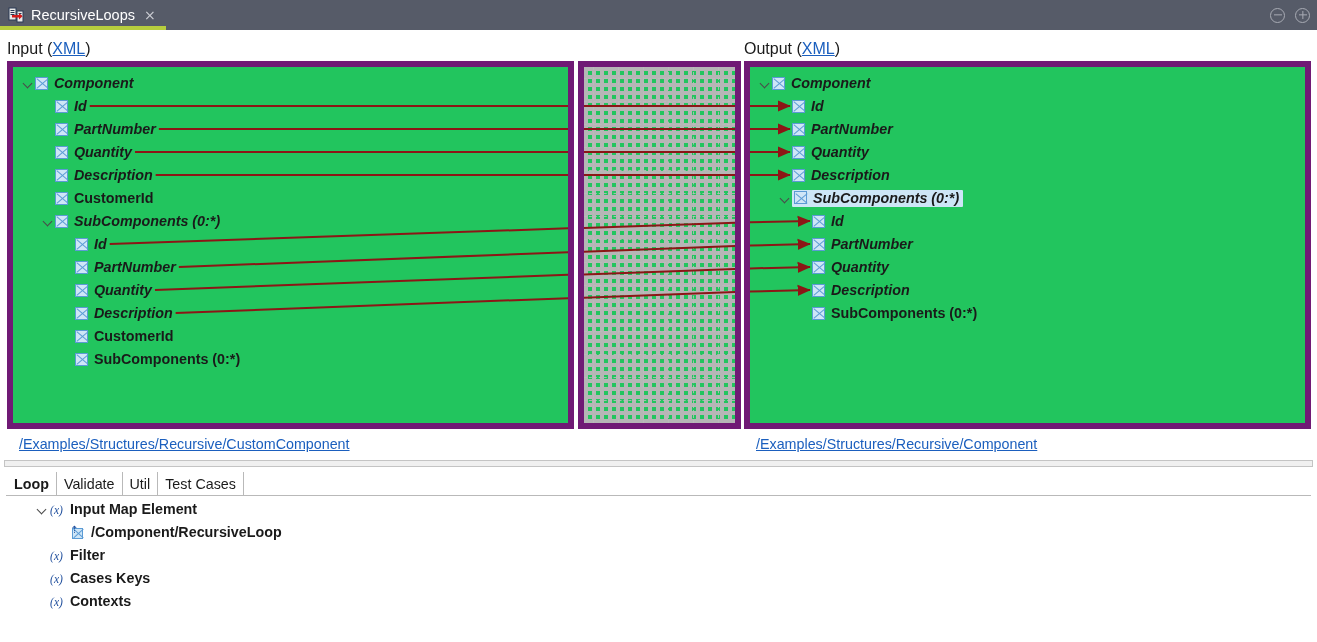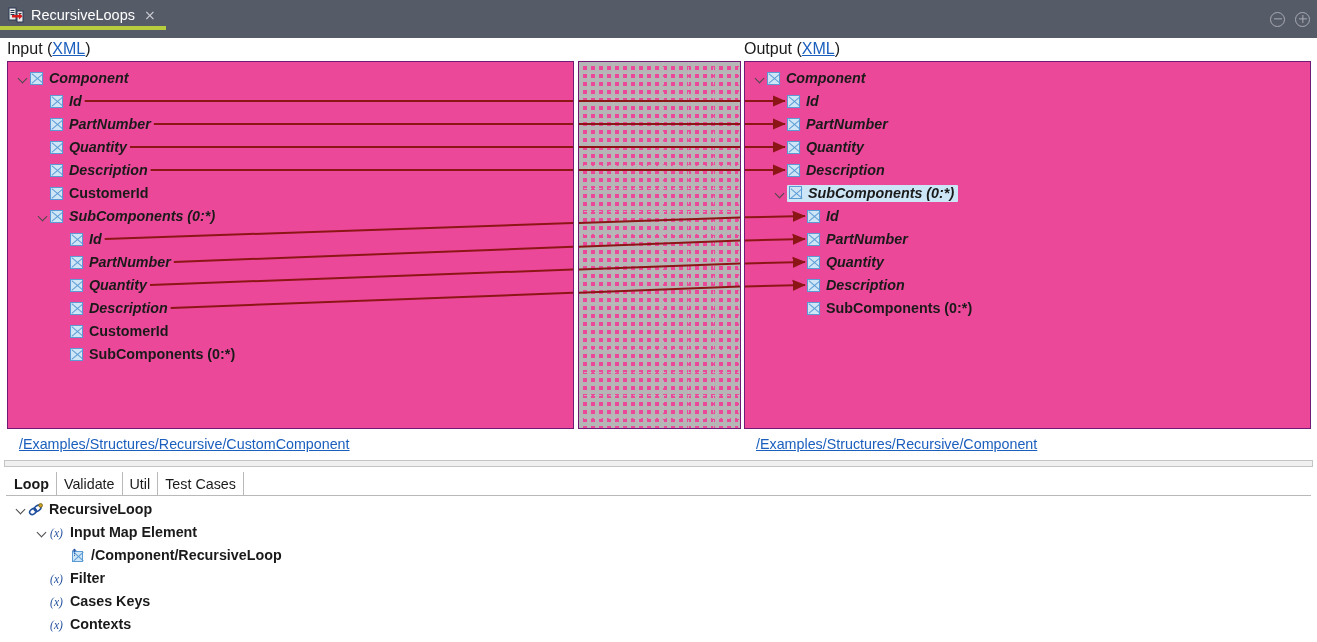--- a/index.html
+++ b/index.html
@@ -7,21 +7,21 @@
     margin: 0; padding: 0;
     width: 1317px; height: 642px;
     overflow: hidden;
     background: #ffffff;
     font-family: "Liberation Sans", sans-serif;
   }
 
   
   #titlebar {
     position: absolute; left: 0; top: 0;
-    width: 1317px; height: 38px;
+    width: 1317px; height: 30px;
     background: #565b68;
     display: flex; align-items: stretch;
   }
   #tab-recursiveloops {
     position: relative;
     display: flex; align-items: center;
     padding: 0 10px 0 8px;
     height: 30px;
     color: #ffffff;
     font-size: 14.5px;
@@ -87,22 +87,22 @@
   }
   .panel-caption a {
     color: #1b5fbe;
     text-decoration: underline;
     cursor: pointer;
   }
 
   
   .tree-pane {
     position: absolute;
-    background: #ec4899;
-    border: 1px solid #701a75;
+    background: #22c55e;
+    border: 6px solid #701a75;
     overflow: hidden;
   }
   #input-pane  { left: 7px;   top: 61px; width: 567px; height: 368px; }
   #middle-pane { left: 578px; top: 61px; width: 163px; height: 368px;
                  background-image:
                    repeating-linear-gradient(to right,
                      #b6b6b6 0 4px, transparent 4px 8px),
                    repeating-linear-gradient(to bottom,
                      #b6b6b6 0 4px, transparent 4px 8px);
                  background-size: 100% 1px, 1px 100%;
@@ -572,29 +572,20 @@
 
 <div id="bottom-tabs">
     <div class="btab active">Loop</div>
     <div class="btab">Validate</div>
     <div class="btab">Util</div>
     <div class="btab">Test Cases</div>
     <div class="filler"></div>
   </div>
 
 <div id="bottom-tree">
-    <div class="row" style="padding-left: 8px;">
-      <span class="twisty open"></span>
-      <span class="loop-icon"><svg width="15" height="14" viewBox="0 0 15 14">
-          <ellipse cx="5" cy="8.5" rx="3.6" ry="2.6" fill="none" stroke="#1f4e9c" stroke-width="1.6" transform="rotate(-35 5 8.5)"></ellipse>
-          <ellipse cx="9.6" cy="5.2" rx="3.6" ry="2.6" fill="none" stroke="#1f4e9c" stroke-width="1.6" transform="rotate(-35 9.6 5.2)"></ellipse>
-          <circle cx="12.6" cy="2.4" r="1.9" fill="#c9a227" stroke="#7a5f12" stroke-width="0.8"></circle>
-        </svg></span>
-      <span class="lbl plain">RecursiveLoop</span>
-    </div>
     <div class="row" style="padding-left: 29px;">
       <span class="twisty open"></span>
       <span class="fx-icon">(x)</span>
       <span class="lbl plain">Input Map Element</span>
     </div>
     <div class="row" style="padding-left: 50px;">
       <span class="twisty spacer"></span>
       <span class="elup-icon">
         <span class="sq"></span>
         <span class="arr">⇡</span>

